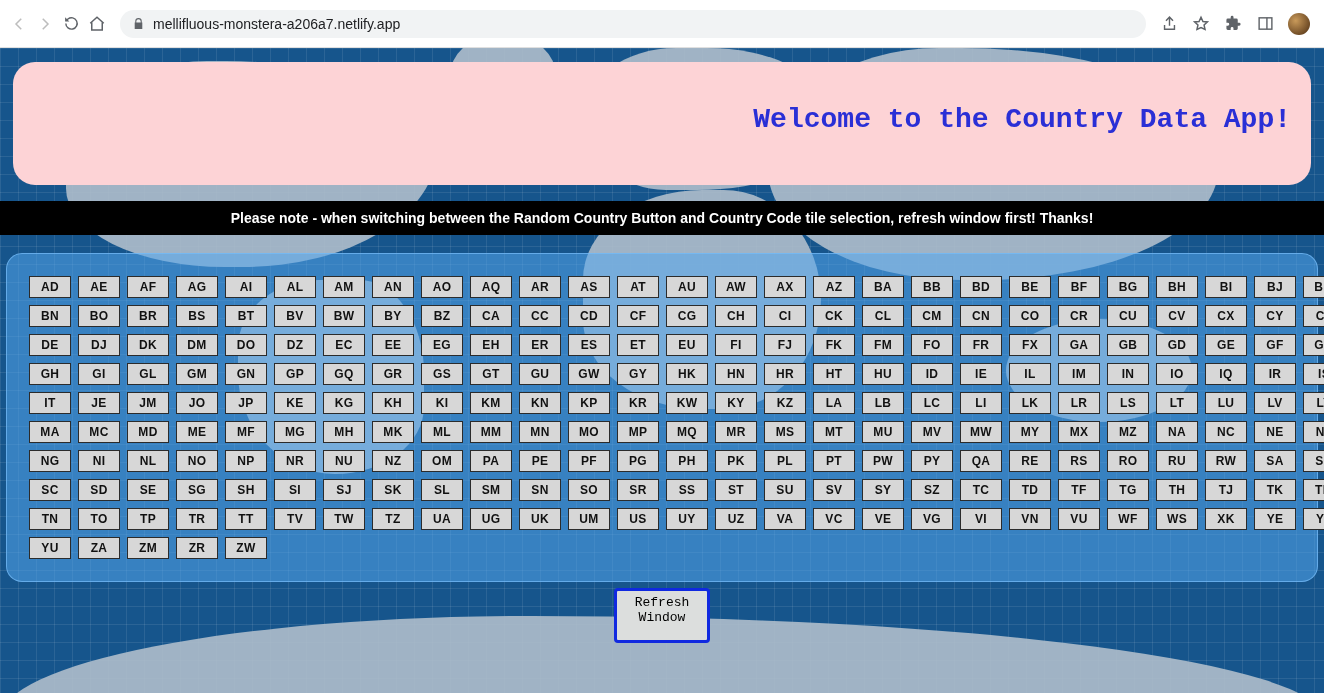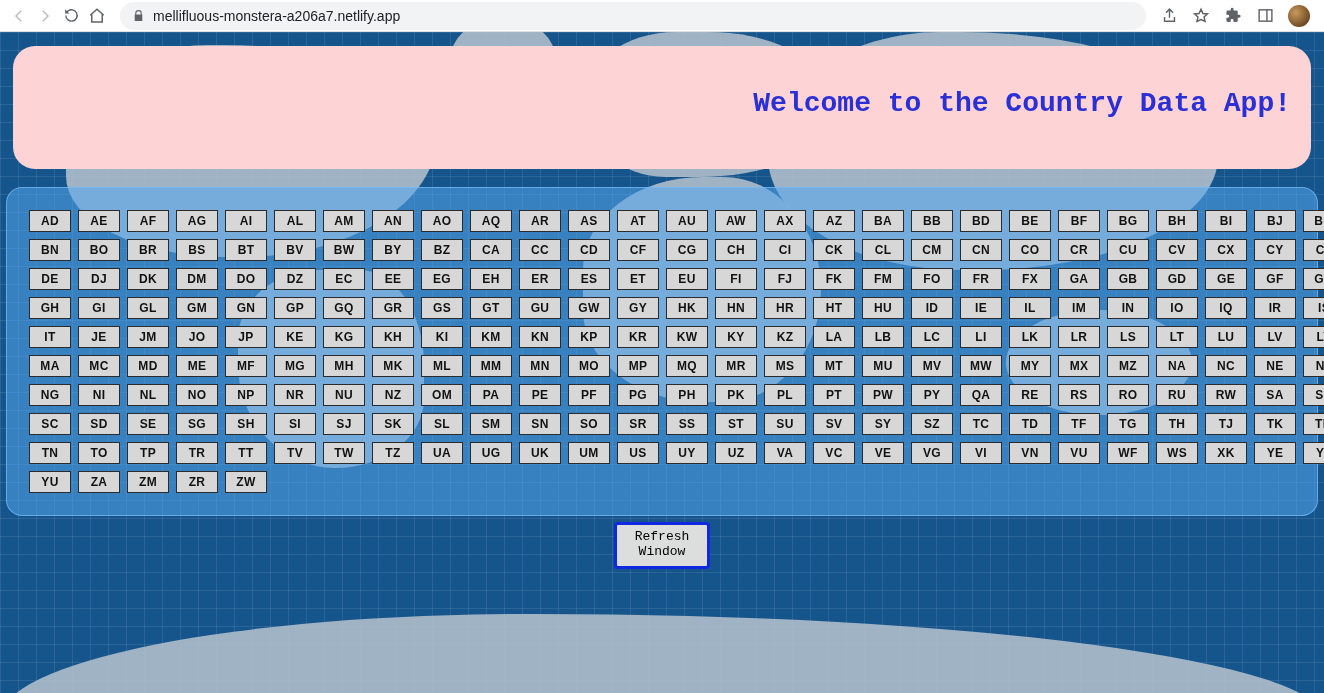--- a/index.html
+++ b/index.html
@@ -1,20 +1,20 @@
 <!DOCTYPE html>
 <html><head>
 <meta charset="utf-8">
 <style>
   * { box-sizing: border-box; }
   html, body { margin:0; padding:0; width:1324px; height:693px; overflow:hidden; font-family: Arial, Helvetica, sans-serif;}
   body { background: #eee; display:flex; flex-direction:column; }
 
   
-  .chrome { height:32px; background:#fff; display:flex; align-items:center; gap:8px; padding:0 10px; border-bottom:1px solid #e0e0e0; }
+  .chrome { height:48px; background:#fff; display:flex; align-items:center; gap:8px; padding:0 10px; border-bottom:1px solid #e0e0e0; }
   .chrome .nav-icon { width:18px; height:18px; display:flex; align-items:center; justify-content:center; color:#5f6368; }
   .chrome .nav-icon.dim { color:#bdbdbd; }
   .chrome .url-pill { flex:1; background:#f1f3f4; border-radius:18px; height:28px; display:flex; align-items:center; padding:0 12px; font-size:14px; color:#202124; gap:8px; margin: 0 6px;}
   .chrome .lock { color:#5f6368; }
   .chrome .right-icons { display:flex; align-items:center; gap:14px; padding-right:4px;}
   .chrome .avatar { width:22px; height:22px; border-radius:50%; background:radial-gradient(circle at 35% 35%, #c99a5a, #4a2b10); }
 
   
   .stage { position:relative; flex:1; overflow:hidden; background:#0f3f69; }
   .map-bg { position:absolute; inset:0; z-index:0; }
@@ -46,21 +46,21 @@
 
   .tile-panel { margin-top:18px; width:1312px; padding:22px; border-radius:16px;
     background: rgba(83,165,236,0.55);
     border: 1px solid rgba(120,190,250,0.7);
   }
   .tile-grid { display:grid; grid-template-columns: repeat(27, 42px); gap:7px; justify-content:start; }
   .tile { height:22px; background:#d7d7d7; border:1px solid #2b2b2b; display:flex; align-items:center; justify-content:center;
     font-size:12px; font-weight:600; color:#111; cursor:pointer; user-select:none; letter-spacing:0.3px;}
 
   .btn-row { display:flex; gap:22px; margin-top:6px; }
-  .action-btn { width:96px; padding:5px 6px 6px; background:#dcdedd; font-family:"Courier New",Courier,monospace; font-size:13px;
+  .action-btn { width:96px; padding:5px 6px 14px; background:#dcdedd; font-family:"Courier New",Courier,monospace; font-size:13px;
     text-align:center; cursor:pointer; user-select:none; line-height:1.15; }
   .action-btn.blue { border:3px solid #1029e0; border-radius:4px;}
   .action-btn.red  { border:3px solid #e01010; border-radius:4px;}
 
   svg { display:block; }
 </style>
 </head>
 <body>
 
 <div class="chrome">
@@ -132,20 +132,21 @@
     <div class="continent ant"></div>
   </div>
 
   <div class="content">
     <div class="welcome-card">
       <h1>
         <span>Welcome to the Country Data App!</span><br>
       </h1>
     </div>
 
+    <div class="note-bar">Please note - when switching between the Random Country Button and Country Code tile selection, refresh window first! Thanks!</div>
 
     <div class="tile-panel">
       <div class="tile-grid" id="tile-grid">
           <div class="tile">AD</div>
           <div class="tile">AE</div>
           <div class="tile">AF</div>
           <div class="tile">AG</div>
           <div class="tile">AI</div>
           <div class="tile">AL</div>
           <div class="tile">AM</div>

